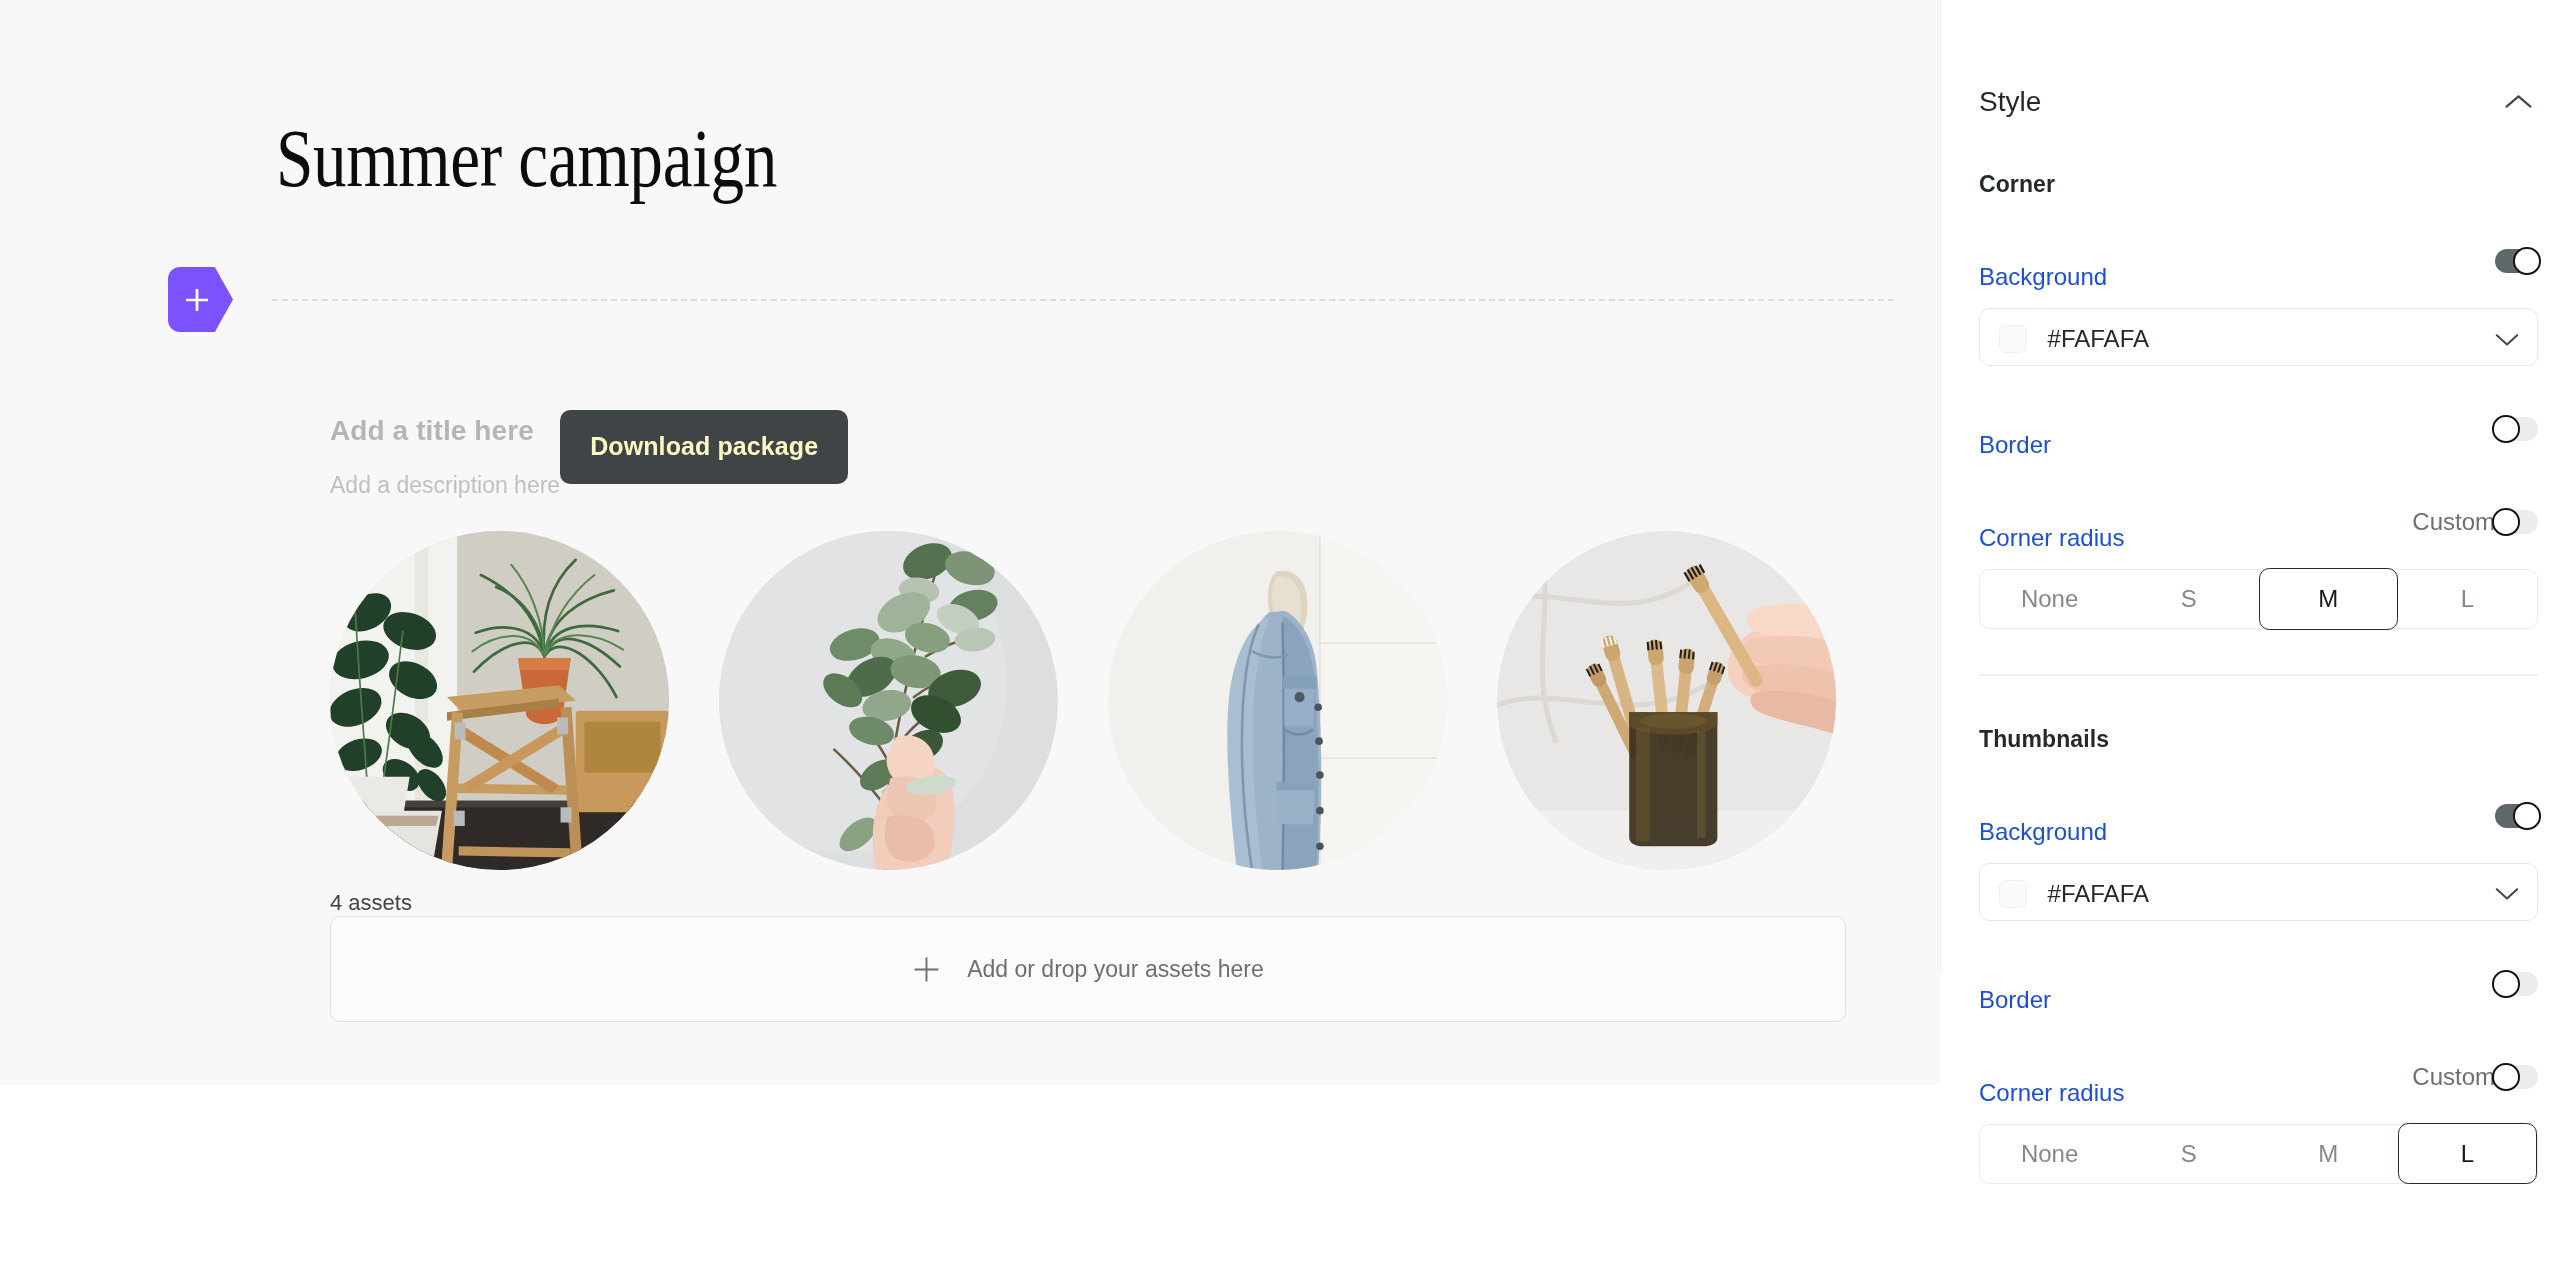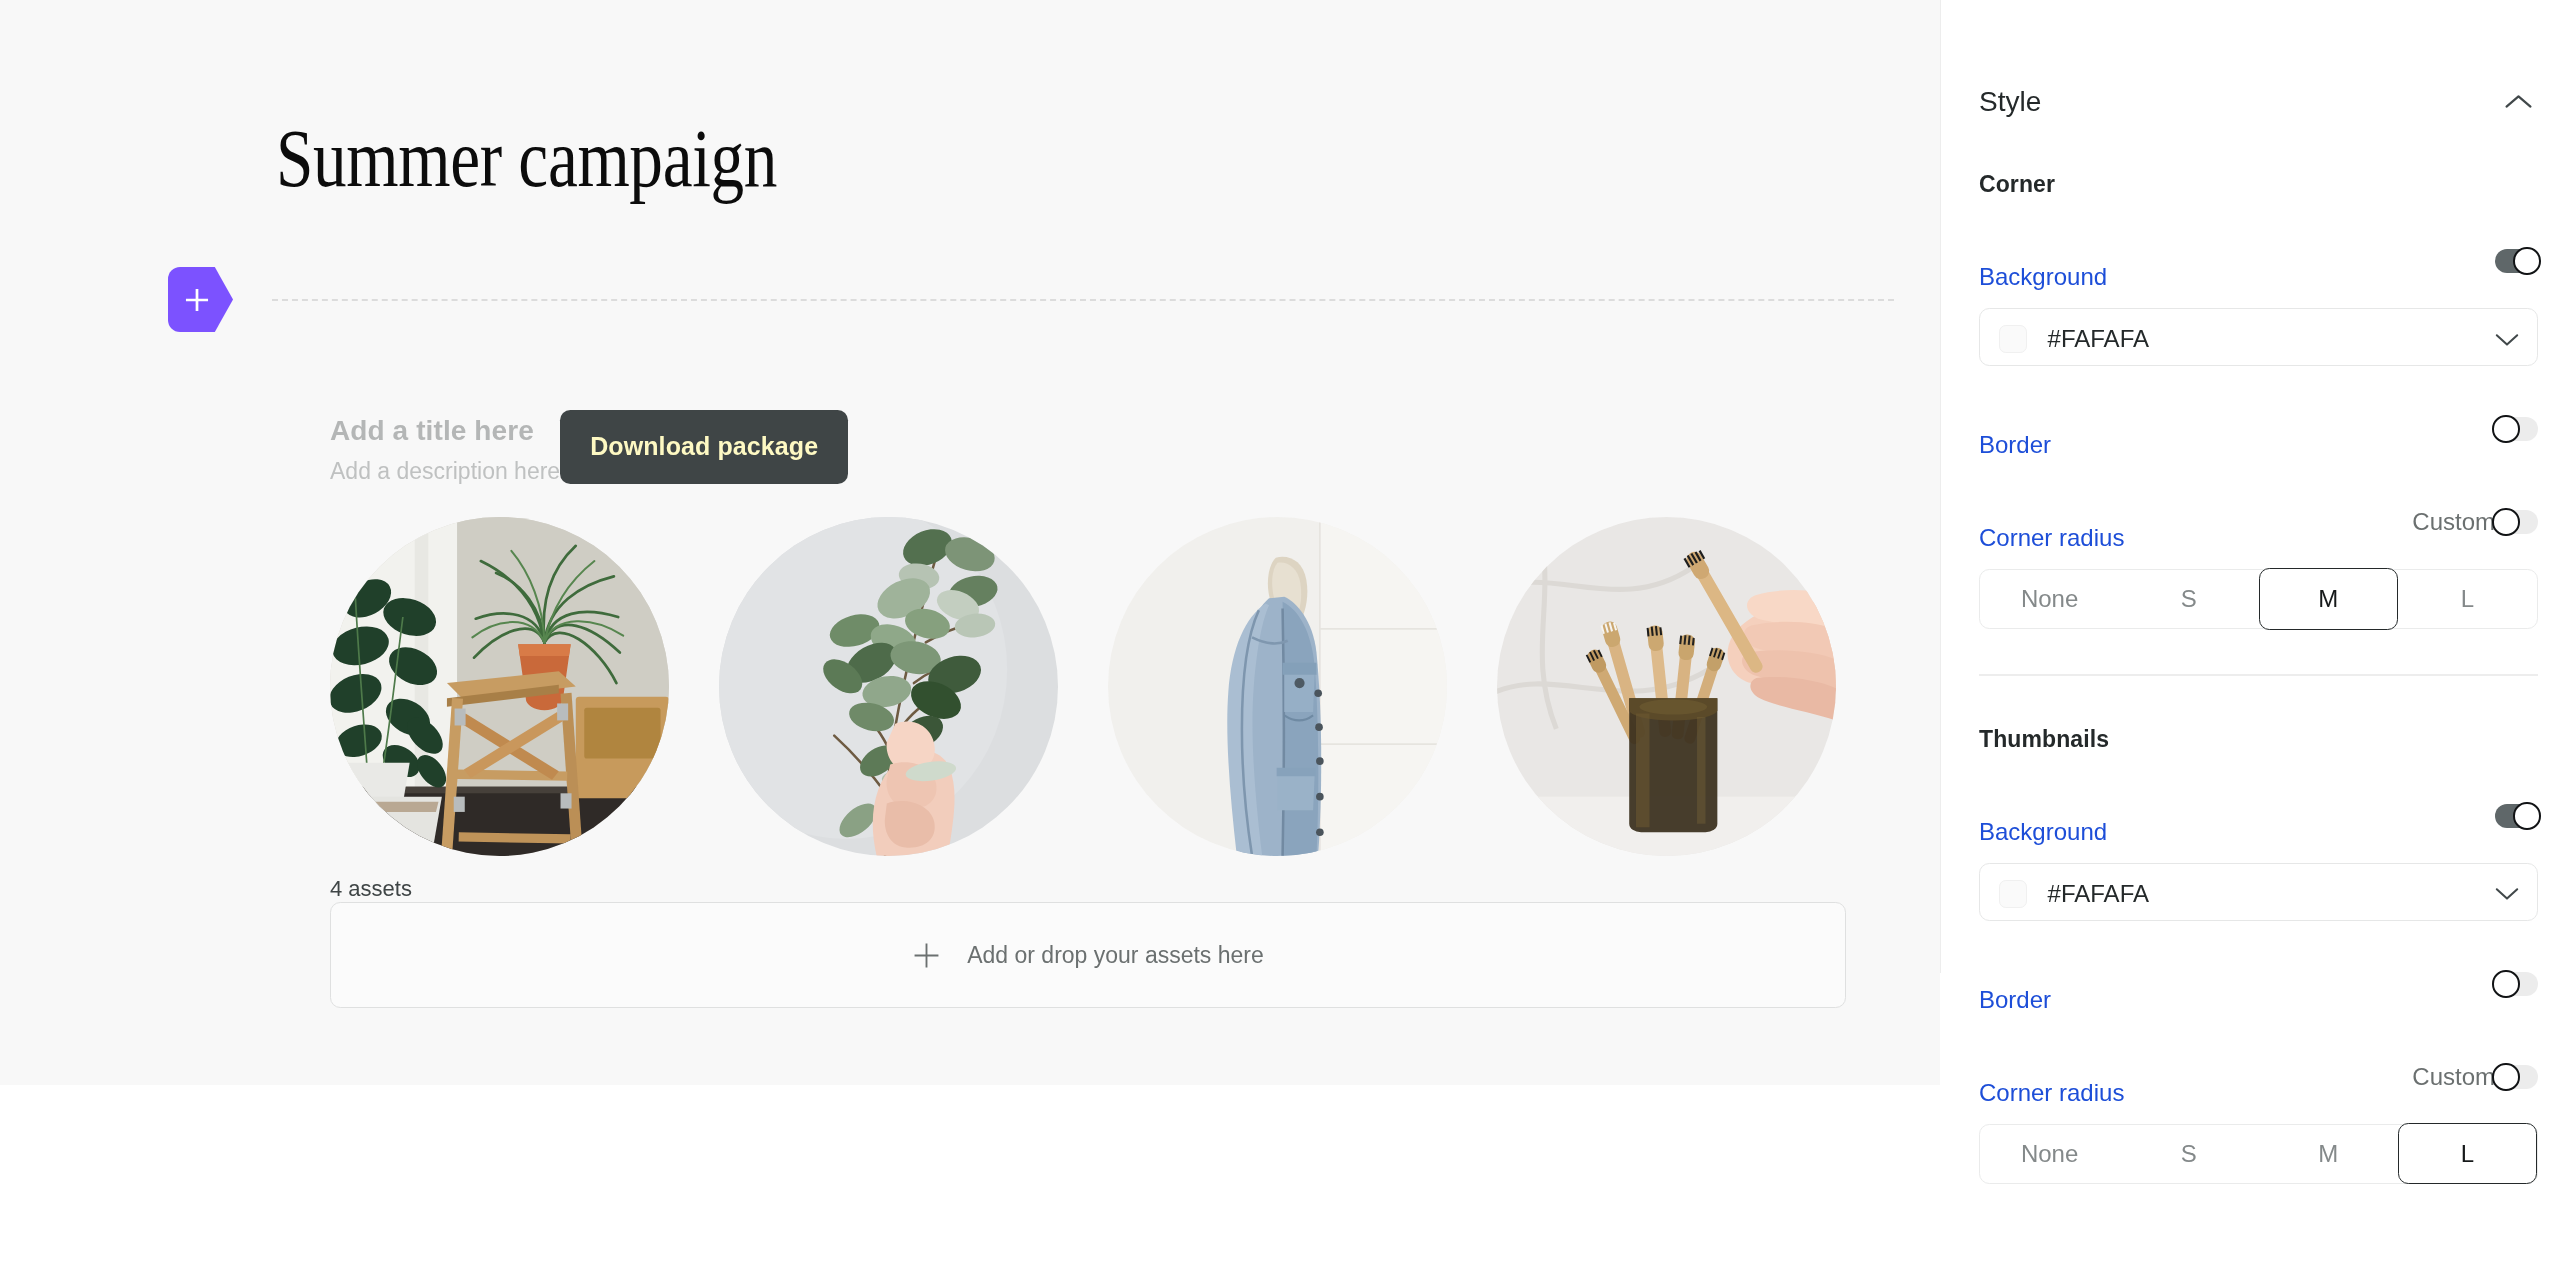--- a/index.html
+++ b/index.html
@@ -78,21 +78,21 @@
   }
   .block-titles { padding-top: 3.4px; }
   .block-title {
     font-size: 28px;
     font-weight: 700;
     color: #b4b6b6;
     line-height: 1.25;
     letter-spacing: 0.1px;
   }
   .block-desc {
-    margin-top: 9px;
+    margin-top: 23px;
     font-size: 23px;
     font-weight: 400;
     color: #bfc1c1;
     line-height: 1.25;
   }
   .download-btn {
     background: #3f4546;
     color: #fef9c3;
     font-size: 25px;
     font-weight: 700;

